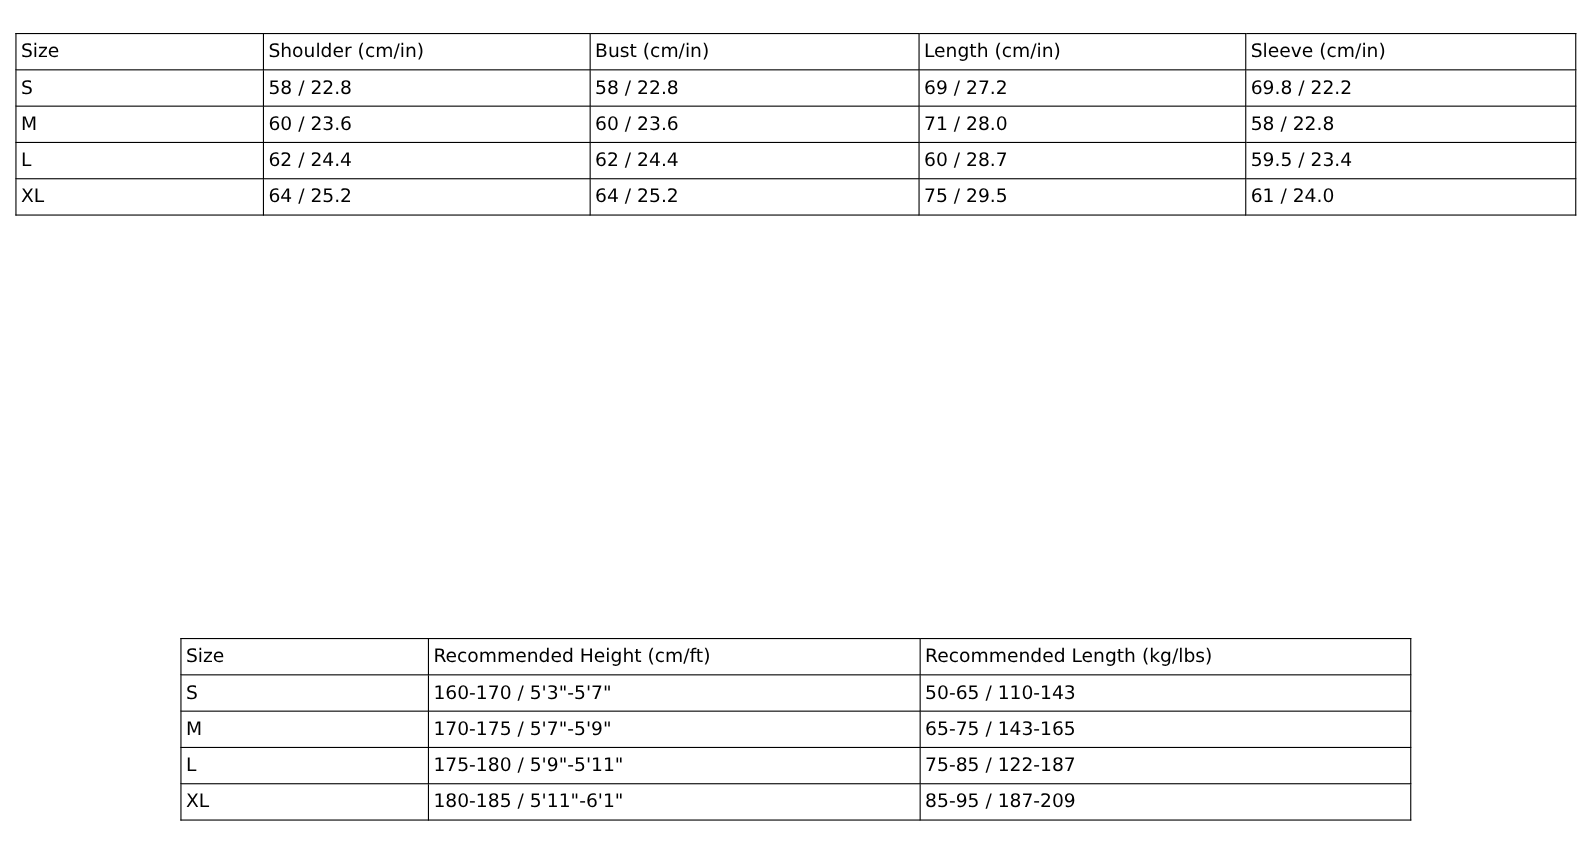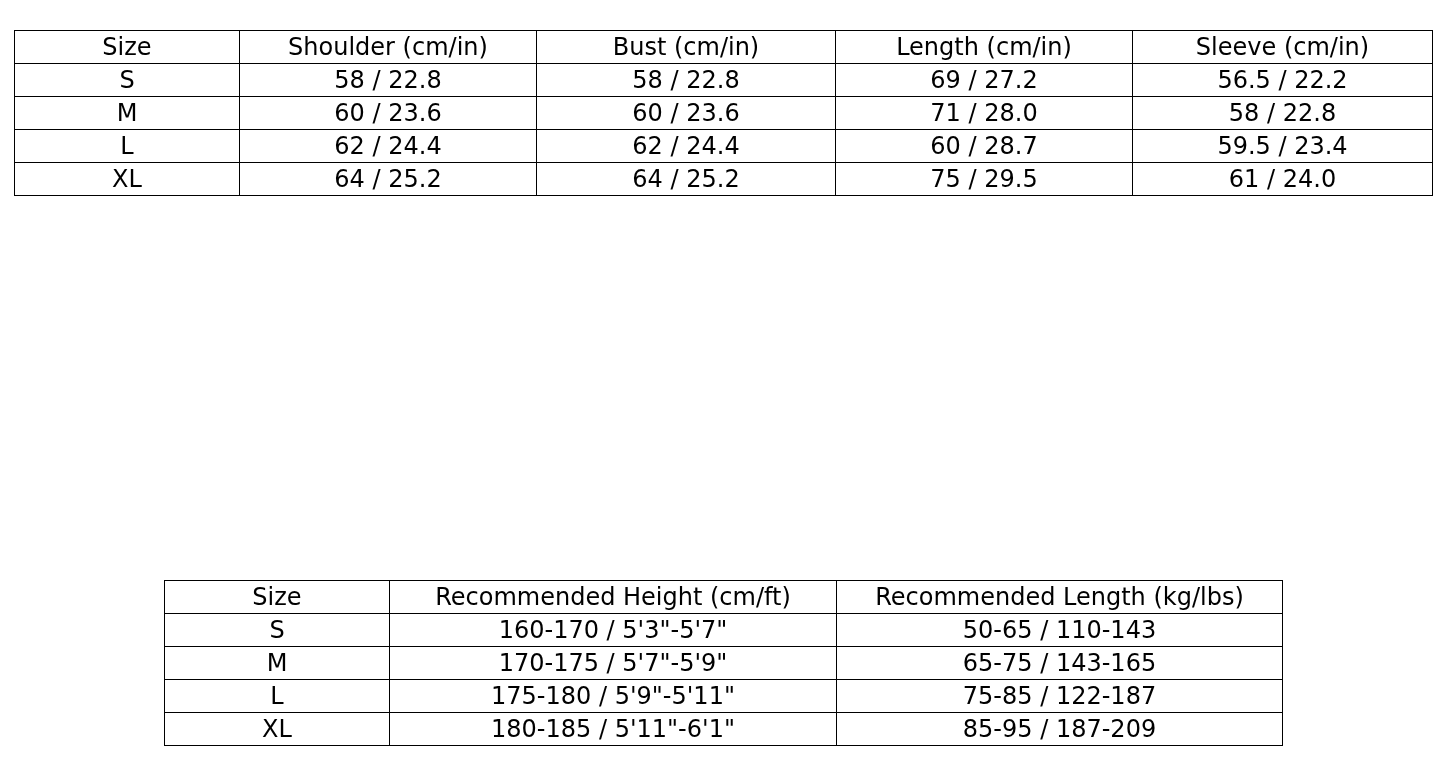--- a/index.html
+++ b/index.html
@@ -25,24 +25,24 @@
   }
 
   table.grid {
     border-collapse: collapse;
     table-layout: fixed;
     background: #ffffff;
   }
   table.grid td,
   table.grid th {
     border: 1px solid #000000;
-    text-align: center;
+    text-align: left;
     vertical-align: middle;
     font-weight: normal;
-    font-size: 24px;
+    font-size: 17px;
     line-height: 22px;
     padding: 5px 4px;
     white-space: nowrap;
   }
 
   
   #size-table-wrap {
     position: absolute;
     left: 14px;
     top: 30px;
@@ -101,21 +101,21 @@
           <th>Length (cm/in)</th>
           <th>Sleeve (cm/in)</th>
         </tr>
       </thead>
       <tbody>
         <tr>
           <td>S</td>
           <td>58 / 22.8</td>
           <td>58 / 22.8</td>
           <td>69 / 27.2</td>
-          <td>56.5 / 22.2</td>
+          <td>69.8 / 22.2</td>
         </tr>
         <tr>
           <td>M</td>
           <td>60 / 23.6</td>
           <td>60 / 23.6</td>
           <td>71 / 28.0</td>
           <td>58 / 22.8</td>
         </tr>
         <tr>
           <td>L</td>

